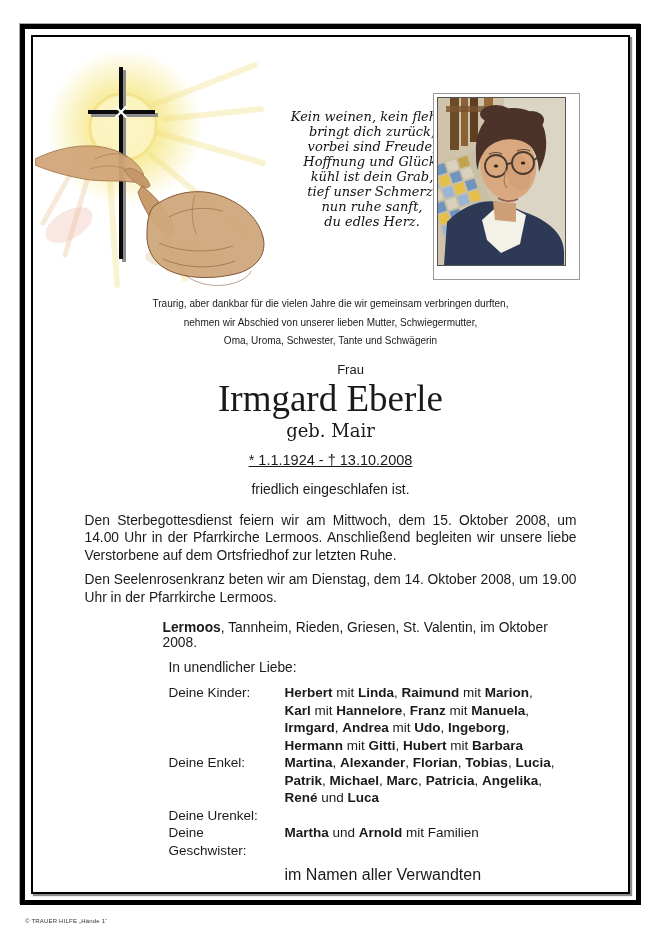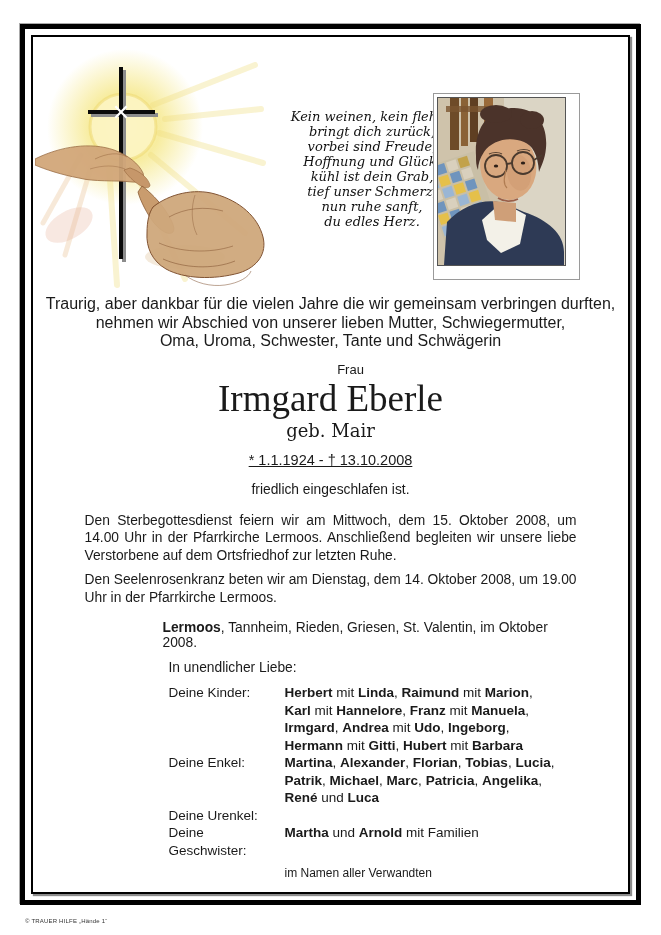--- a/index.html
+++ b/index.html
@@ -24,36 +24,36 @@
     position:absolute;left:214px;top:72px;width:250px;text-align:center;
     font-family:"DejaVu Serif",serif;font-style:italic;font-size:13px;line-height:15px;color:#111;
   }
   .photo-frame{
     position:absolute;left:400px;top:56px;width:137px;height:177px;
     border:1px solid #9a9a9a;background:#fff;padding:4px;
   }
   .photo-frame svg{display:block;outline:1px solid #555;}
   
   .center{text-align:center;}
-  .intro{margin-top:6px;font-size:16px;line-height:18.5px;}
+  .intro{margin-top:6px;font-size:10px;line-height:18.5px;}
   .salutation{margin-top:11px;font-size:13px;margin-left:40px;}
   .deceased-name{margin-top:2px;font-family:"Liberation Serif",serif;font-size:37px;line-height:40px;font-weight:400;}
   .maiden{font-family:"DejaVu Serif",serif;font-size:18px;margin-top:1px;}
   .dates{margin-top:11px;font-size:14.5px;text-decoration:underline;}
   .life{margin-top:13px;font-size:13.8px;line-height:18px;}
   .bodytext{width:492px;margin:13px auto 0;font-size:13.8px;line-height:17.5px;text-align:justify;}
   .bodytext.second{margin-top:7px;}
   .places{width:492px;margin:14px auto 0;padding-left:78px;font-size:13.8px;box-sizing:border-box;}
   .love{width:492px;margin:10px auto 0;padding-left:84px;font-size:13.8px;box-sizing:border-box;}
   .family{width:492px;margin:9px auto 0;padding-left:84px;font-size:13.5px;line-height:17.5px;box-sizing:border-box;}
   .fam-row{display:flex;}
   .fam-label{width:116px;flex:0 0 116px;}
   .fam-lines{flex:1;}
   .bold{font-weight:bold;}
-  .in-names{width:492px;margin:7px auto 0;padding-left:200px;font-size:12px;box-sizing:border-box;}
+  .in-names{width:492px;margin:7px auto 0;padding-left:200px;font-size:16px;box-sizing:border-box;}
   .copyright{
     position:absolute;left:25px;bottom:11px;font-size:6px;color:#333;letter-spacing:.2px;
   }
 </style>
 </head>
 <body>
 
 <div class="card">
   <div class="frame-outer">
     <div class="frame-inner">

